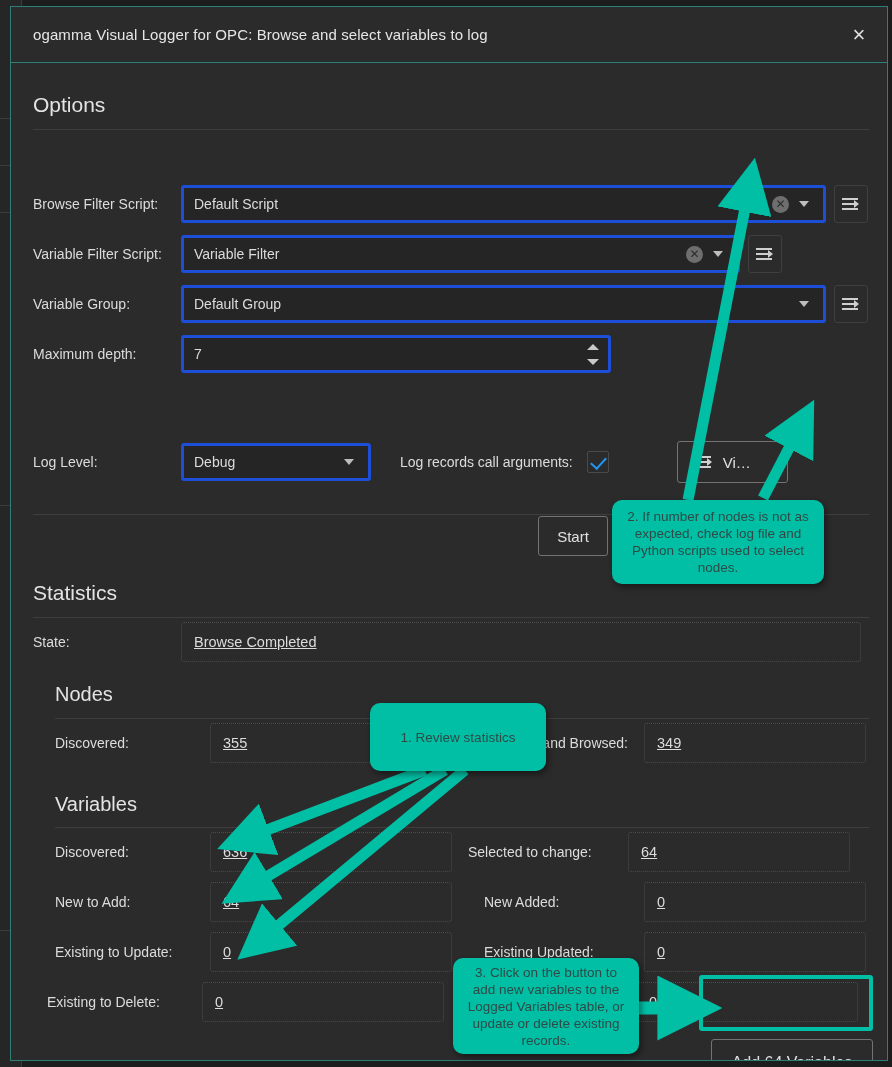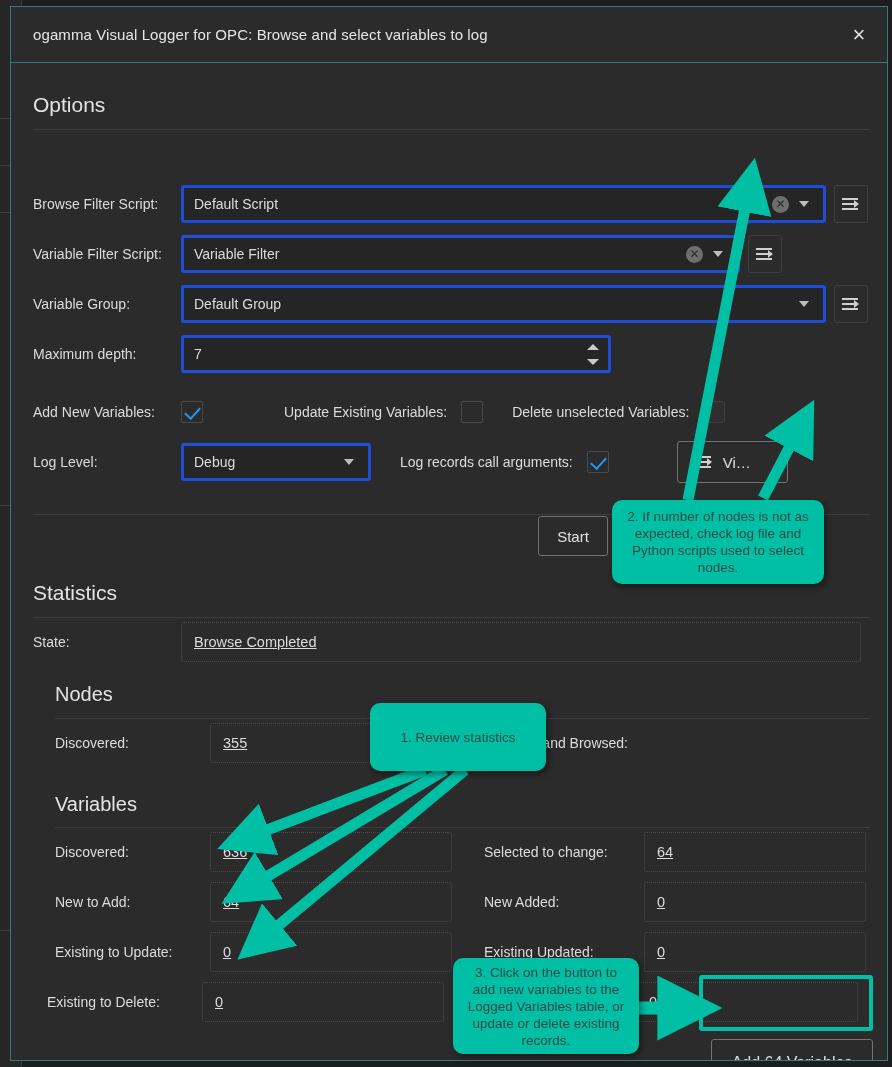--- a/index.html
+++ b/index.html
@@ -219,30 +219,20 @@
         <div class="label" style="width:148px">Maximum depth:</div>
         <div class="field" style="width:430px;padding-right:2px">
           <span class="val">7</span>
           <span class="spin">
             <span class="tri-up"></span>
             <span class="tri-dn"></span>
           </span>
         </div>
       </div>
 
-      <div style="position:absolute;left:22px;top:338px;width:836px;display:flex;align-items:center;">
-        <div class="label" style="width:148px">Add New Variables:</div>
-        <div class="cbx on"></div>
-
-        <div class="label" style="margin-left:81px">Update Existing Variables:</div>
-        <div class="cbx" style="margin-left:14px"></div>
-
-        <div class="label" style="margin-left:29px">Delete unselected Variables:</div>
-        <div class="cbx disabled" style="margin-left:14px"></div>
-      </div>
 
       <div style="position:absolute;left:22px;top:378px;width:836px;display:flex;align-items:center;">
         <div class="label" style="width:148px">Log Level:</div>
         <div class="field" style="width:190px">
           <span class="val">Debug</span>
           <span class="caret"></span>
         </div>
         <div class="label" style="margin-left:29px">Log records call arguments:</div>
         <div class="cbx on" style="margin-left:14px"></div>
 
@@ -276,31 +266,32 @@
 
       <div style="position:absolute;left:44px;top:620px;">
         <div class="sub-section">Nodes</div>
       </div>
       <div class="hr" style="position:absolute;left:44px;top:655px;width:814px;"></div>
 
       <div style="position:absolute;left:44px;top:660px;width:814px;display:flex;align-items:center;">
         <div class="label" style="width:155px">Discovered:</div>
         <div class="stat" style="width:242px">355</div>
         <div class="label" style="width:160px;margin-left:32px">Selected and Browsed:</div>
+        <div class="stat" style="width:222px">349</div>
       </div>
 
       <div style="position:absolute;left:44px;top:730px;">
         <div class="sub-section">Variables</div>
       </div>
       <div class="hr" style="position:absolute;left:44px;top:764px;width:814px;"></div>
 
       <div style="position:absolute;left:44px;top:769px;width:814px;display:flex;align-items:center;">
         <div class="label" style="width:155px">Discovered:</div>
         <div class="stat" style="width:242px">636</div>
-        <div class="label" style="width:160px;margin-left:32px">Selected to change:</div>
+        <div class="label" style="width:160px;margin-left:16px">Selected to change:</div>
         <div class="stat" style="width:222px">64</div>
       </div>
 
       <div style="position:absolute;left:44px;top:819px;width:814px;display:flex;align-items:center;">
         <div class="label" style="width:155px">New to Add:</div>
         <div class="stat" style="width:242px">64</div>
         <div class="label" style="width:160px;margin-left:32px">New Added:</div>
         <div class="stat" style="width:222px">0</div>
       </div>
 

